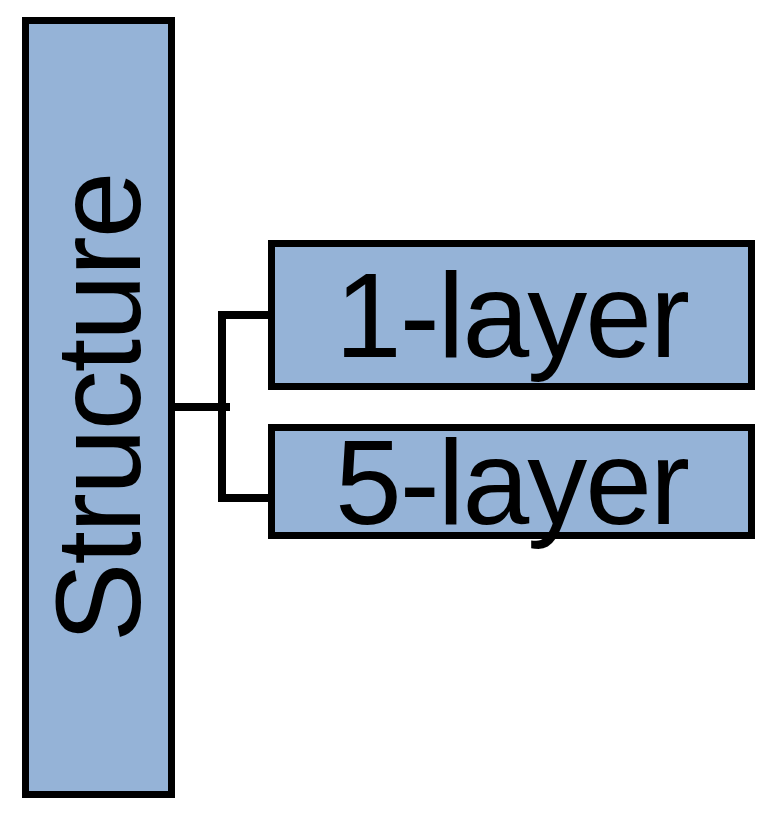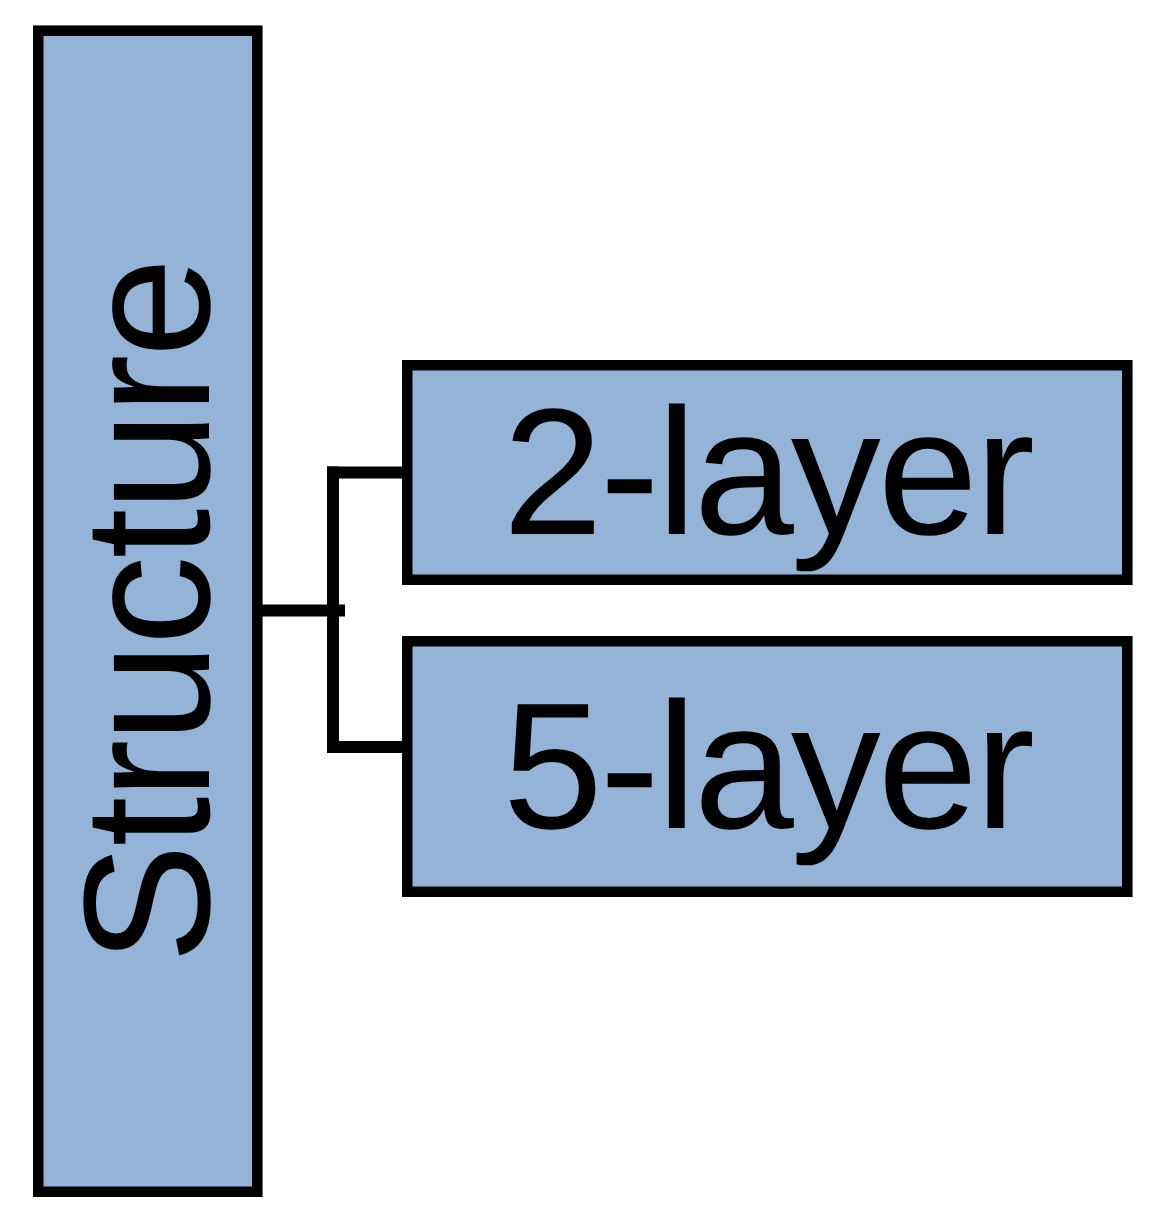--- a/index.html
+++ b/index.html
@@ -43,21 +43,21 @@
   .child-box-1 {
     left: 268px;
     top: 240px;
     width: 487px;
     height: 150px;
   }
   .child-box-2 {
     left: 268px;
     top: 424px;
     width: 487px;
-    height: 174px;
+    height: 115px;
   }
   .connector {
     position: absolute;
     background: var(--box-border, #000000);
   }
   .conn-stub {
     left: 174px;
     top: 403px;
     width: 56px;
     height: 8px;
@@ -89,20 +89,20 @@
   <div class="node root-box">
     <span class="node-label">Structure</span>
   </div>
 
   <div class="connector conn-stub"></div>
   <div class="connector conn-vertical"></div>
   <div class="connector conn-branch-top"></div>
   <div class="connector conn-branch-bottom"></div>
 
   <div class="node child-box-1">
-    <span class="node-label">2-layer</span>
+    <span class="node-label">1-layer</span>
   </div>
 
   <div class="node child-box-2">
     <span class="node-label">5-layer</span>
   </div>
 
 </div>
 
 </body></html>

